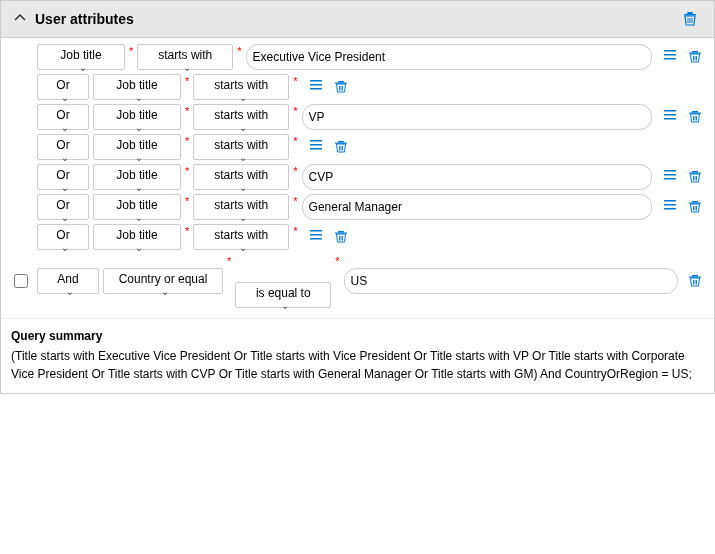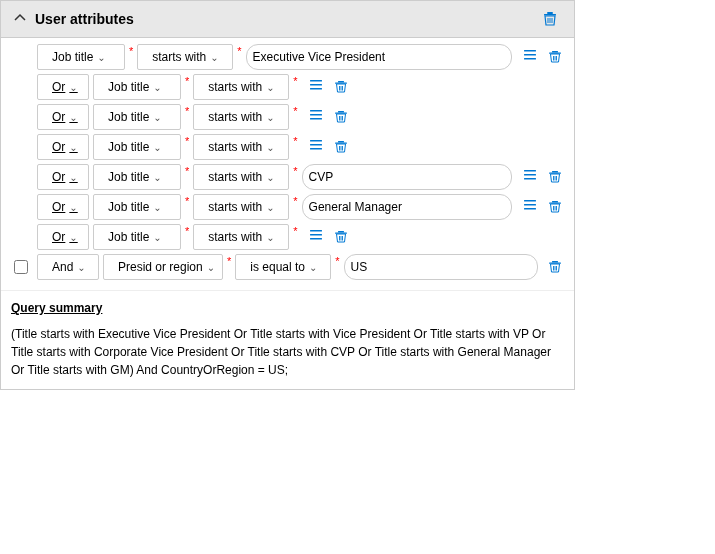--- a/index.html
+++ b/index.html
@@ -8,21 +8,21 @@
       font-size: 13px;
       background: #fff;
       color: #000;
       width: 715px;
       min-height: 554px;
     }
 
     .main-container {
       border: 1px solid #ccc;
       background: #fff;
-      width: 575px;
+      width: 715px;
     }
 
     .section-header {
       background: #e8e8e8;
       padding: 8px 12px;
       display: flex;
       align-items: center;
       justify-content: space-between;
       border-bottom: 1px solid #ccc;
     }
@@ -75,20 +75,21 @@
       align-items: center;
       border: 1px solid #ccc;
       border-radius: 2px;
       background: #fff;
       padding: 3px 14px;
       font-size: 12px;
       cursor: pointer;
       white-space: nowrap;
       position: relative;
       height: 26px;
+      flex-direction: column;
     }
 
     .dropdown .chevron-down {
       margin-left: 4px;
       font-size: 10px;
       color: #555;
     }
 
     .required-star {
       color: red;
@@ -118,28 +119,26 @@
 
     .query-summary {
       padding: 8px 10px 10px 10px;
       border-top: 1px solid #eee;
       font-size: 12px;
       line-height: 1.5;
     }
 
     .query-summary-title {
       font-weight: 700;
-      margin-bottom: 8px;
-      text-decoration: underline;
+      margin-bottom: 2px;
     }
 
     .or-dropdown {
       width: 52px;
       min-width: 52px;
-      text-decoration: underline;
     }
 
     .jobtitle-dropdown {
       width: 88px;
       min-width: 88px;
     }
 
     .startswith-dropdown {
       width: 96px;
       min-width: 96px;
@@ -156,20 +155,21 @@
     }
 
     .country-dropdown {
       width: 120px;
       min-width: 120px;
     }
 
     .isequal-dropdown {
       width: 96px;
       min-width: 96px;
+      margin-top: 28px;
     }
 
     .row-right {
       display: flex;
       align-items: center;
       margin-left: 2px;
       gap: 2px;
     }
   </style>
 </head>
@@ -282,20 +282,21 @@
       <div class="dropdown jobtitle-dropdown">
         <span>Job title</span>
         <span class="chevron-down">⌄</span>
       </div>
       <span class="required-star">*</span>
       <div class="dropdown startswith-dropdown">
         <span>starts with</span>
         <span class="chevron-down">⌄</span>
       </div>
       <span class="required-star">*</span>
+      <input type="text" class="text-input value-input-wide" value="VP" style="">
       <div class="row-right">
         <button class="list-icon-btn">
           <svg width="16" height="16" viewBox="0 0 16 16">
             <rect x="2" y="3" width="12" height="1.5" rx="0.5" fill="#0078d4"></rect>
             <rect x="2" y="7" width="12" height="1.5" rx="0.5" fill="#0078d4"></rect>
             <rect x="2" y="11" width="12" height="1.5" rx="0.5" fill="#0078d4"></rect>
           </svg>
         </button>
         <button class="trash-icon-btn">
           <svg width="14" height="14" viewBox="0 0 14 14" fill="none">
@@ -462,21 +463,21 @@
 
     <div class="rule-row">
       <div class="checkbox-cell">
         <input type="checkbox" style="">
       </div>
       <div class="dropdown and-dropdown">
         <span>And</span>
         <span class="chevron-down">⌄</span>
       </div>
       <div class="dropdown country-dropdown">
-        <span>Presid or region</span>
+        <span>Country or equal</span>
         <span class="chevron-down">⌄</span>
       </div>
       <span class="required-star">*</span>
       <div class="dropdown isequal-dropdown">
         <span>is equal to</span>
         <span class="chevron-down">⌄</span>
       </div>
       <span class="required-star">*</span>
       <input type="text" class="text-input value-input-wide" value="US" style="">
       <div class="row-right">

